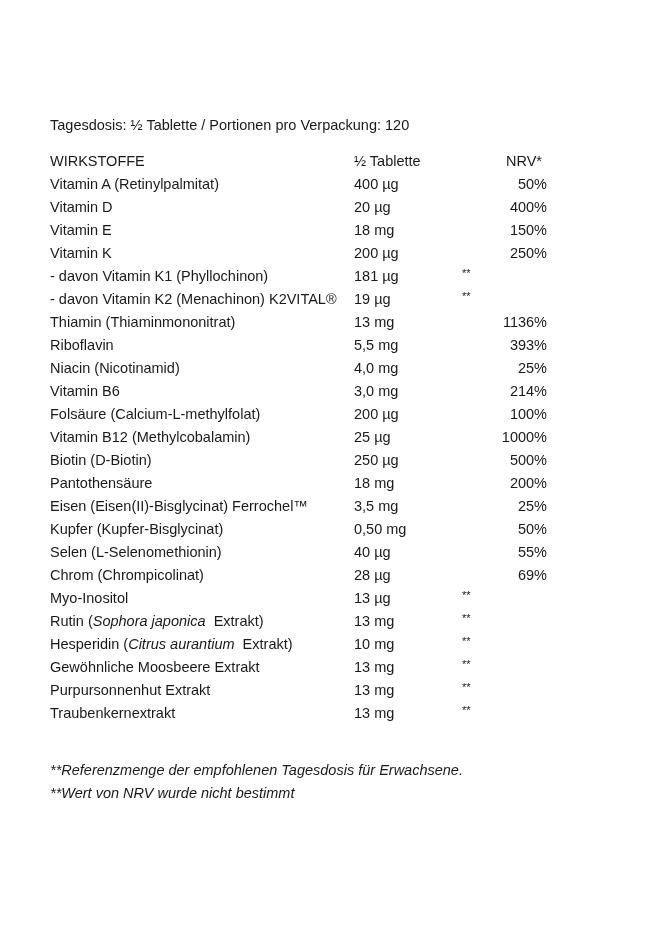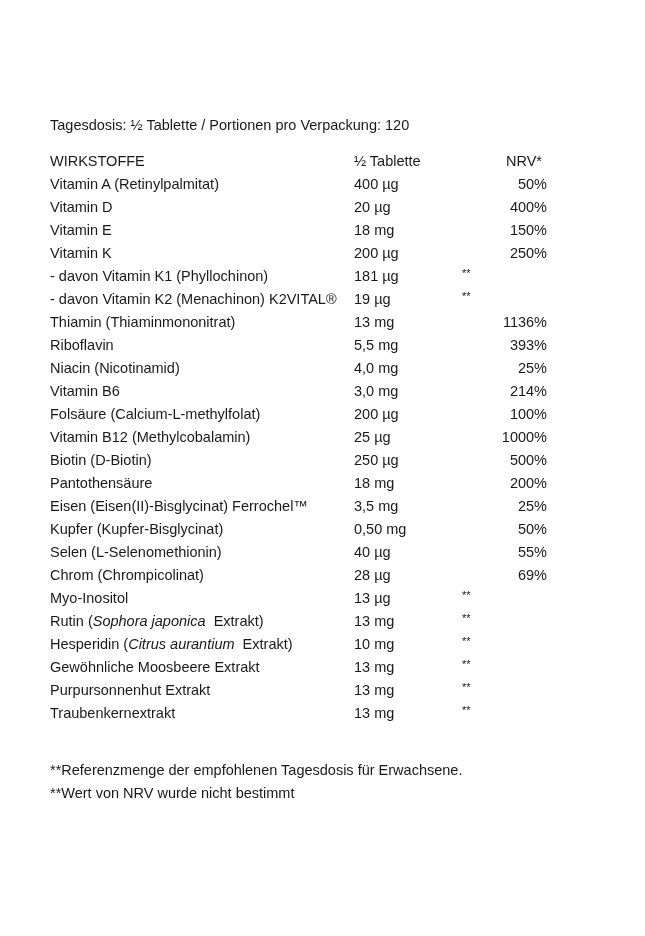--- a/index.html
+++ b/index.html
@@ -7,21 +7,21 @@
        font-family:"Liberation Sans","DejaVu Sans",sans-serif;color:#1a1a1a;font-size:14.5px;}
   .intro{position:absolute;left:50px;top:117px;}
   .table{position:absolute;left:50px;top:150px;width:500px;}
   .row{position:relative;height:23px;line-height:23px;}
   .row .name{position:absolute;left:0;white-space:nowrap;}
   .row .amt{position:absolute;left:304px;white-space:nowrap;}
   .row .nrv{position:absolute;right:3px;text-align:left;white-space:nowrap;}
   .row .star{position:absolute;left:412px;font-size:11px;top:-3px;}
   .hdr{font-weight:normal;}
   .hdr .nrvh{position:absolute;left:412px;margin-left:44px;}
-  .foot{position:absolute;left:50px;top:759px;line-height:23px;}
+  .foot{position:absolute;left:50px;top:759px;line-height:23px;font-style:italic;}
   i{}
 </style>
 </head>
 <body>
 
 <div class="intro">Tagesdosis: ½ Tablette / Portionen pro Verpackung: 120</div>
 
 <div class="table">
   <div class="row hdr">
     <span class="name">WIRKSTOFFE</span>

